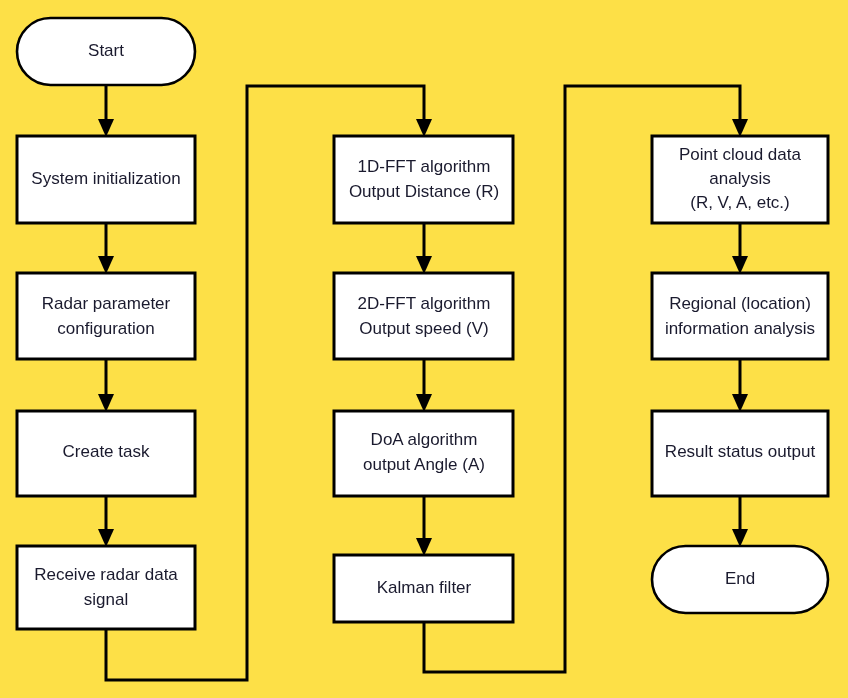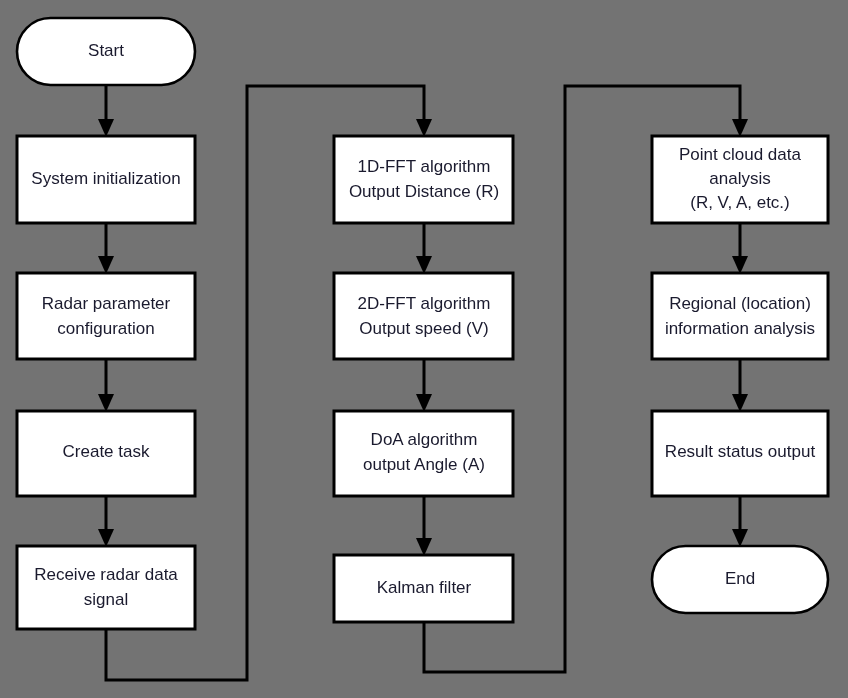--- a/index.html
+++ b/index.html
@@ -8,21 +8,21 @@
     padding: 0;
     background: #ffffff;
   }
   body {
     font-family: "Liberation Sans", sans-serif;
   }
   #flow-root {
     position: relative;
     width: 848px;
     height: 698px;
-    background: #737373;
+    background: #fde047;
     overflow: hidden;
   }
   svg#flow-svg {
     display: block;
     width: 848px;
     height: 698px;
   }
   .node-shape {
     fill: #ffffff;
     stroke: #000000;

